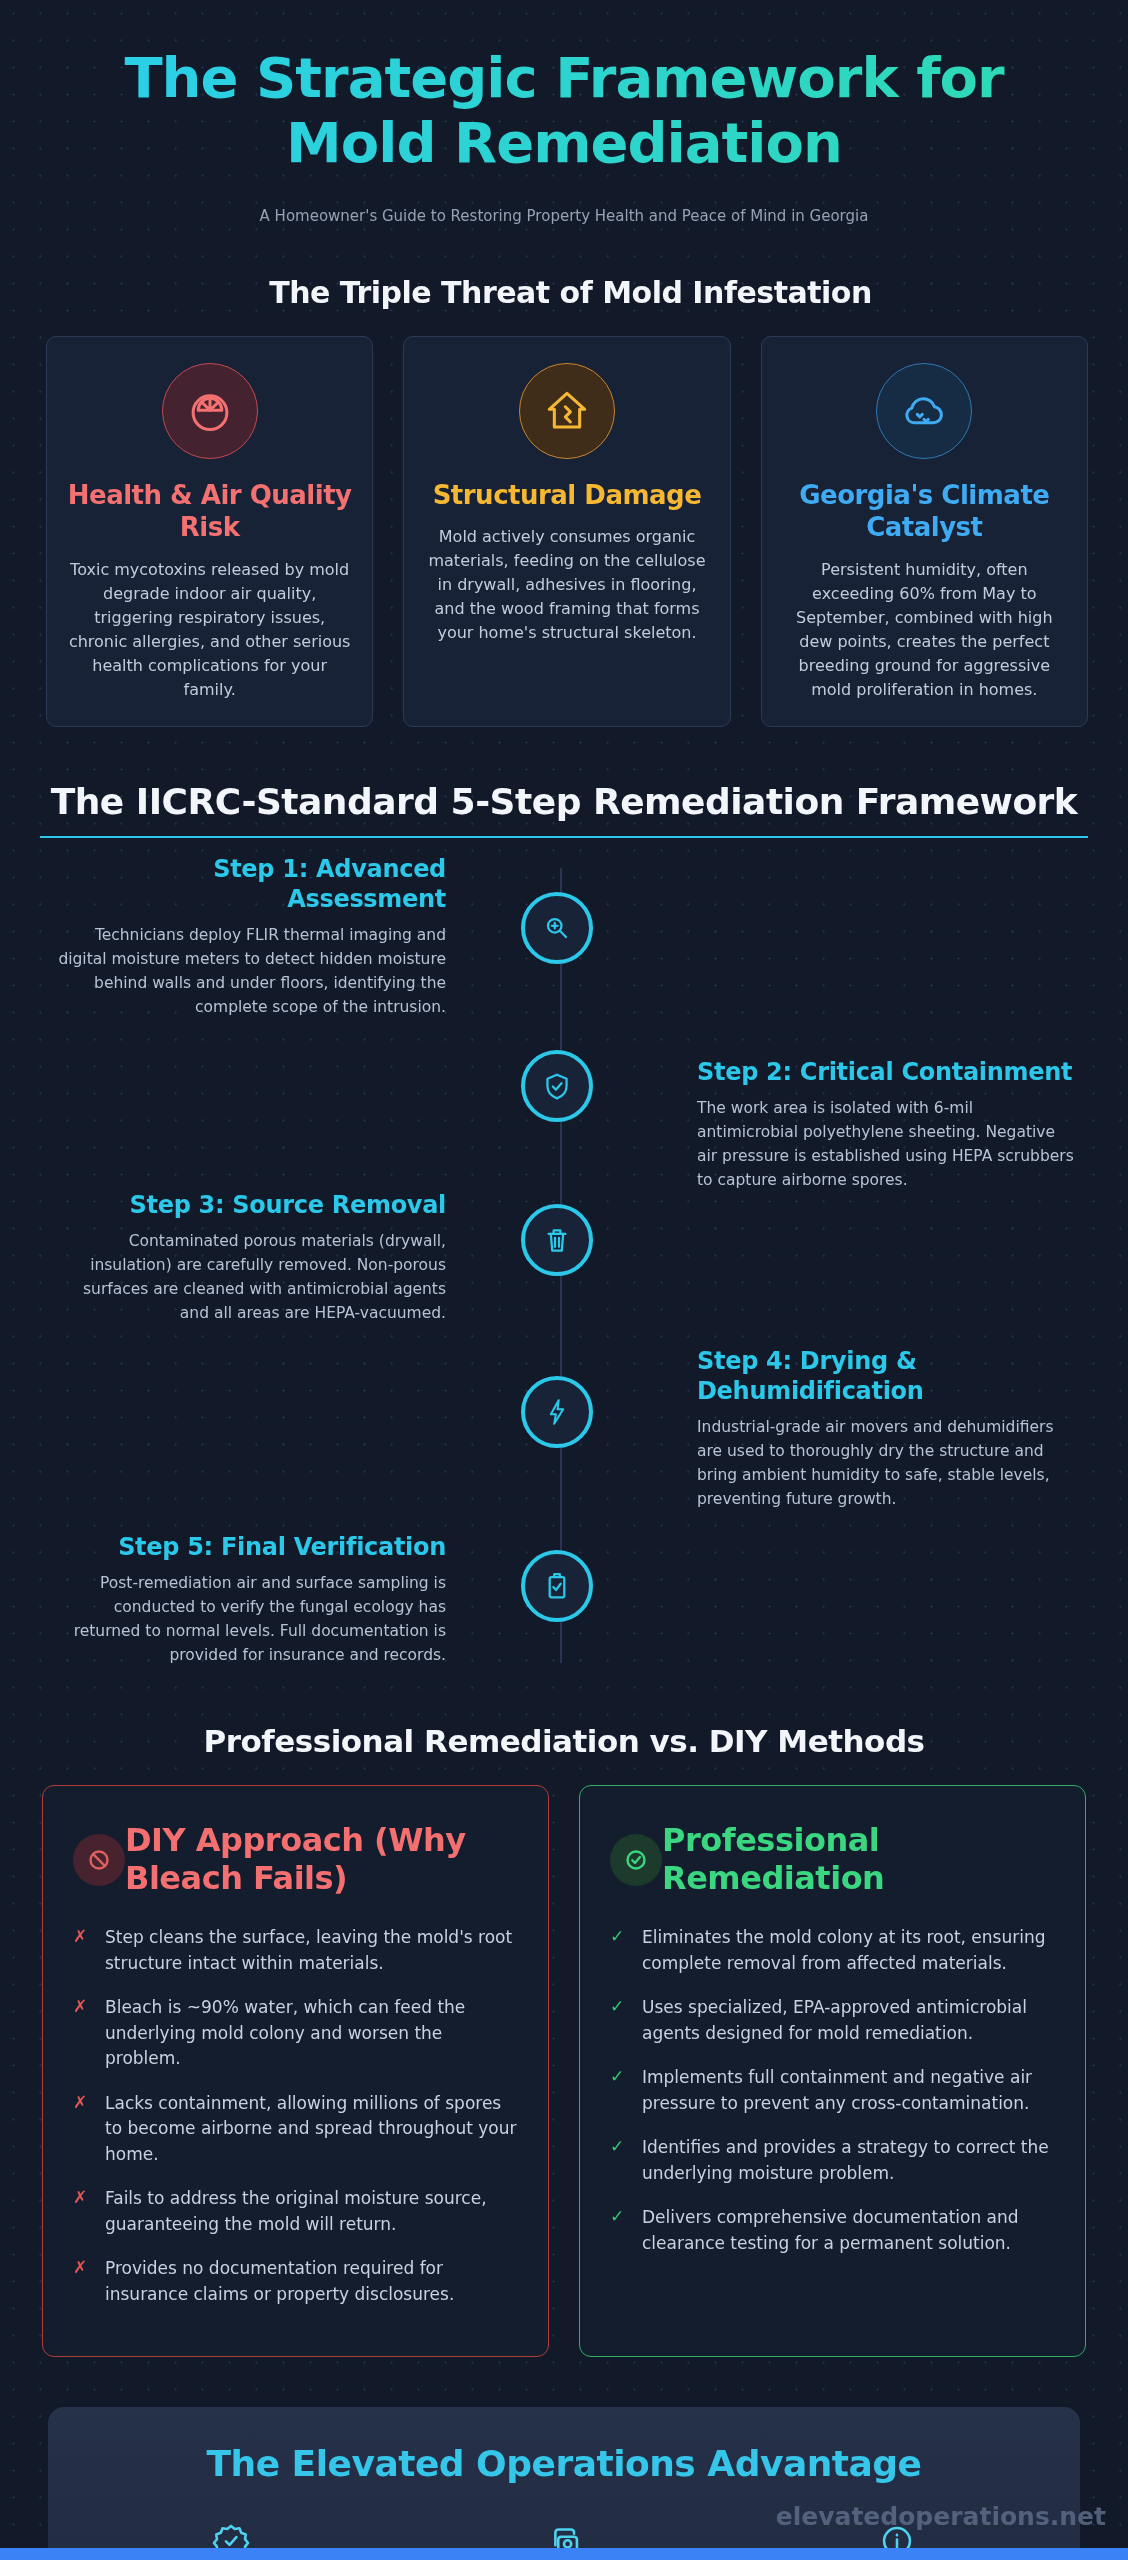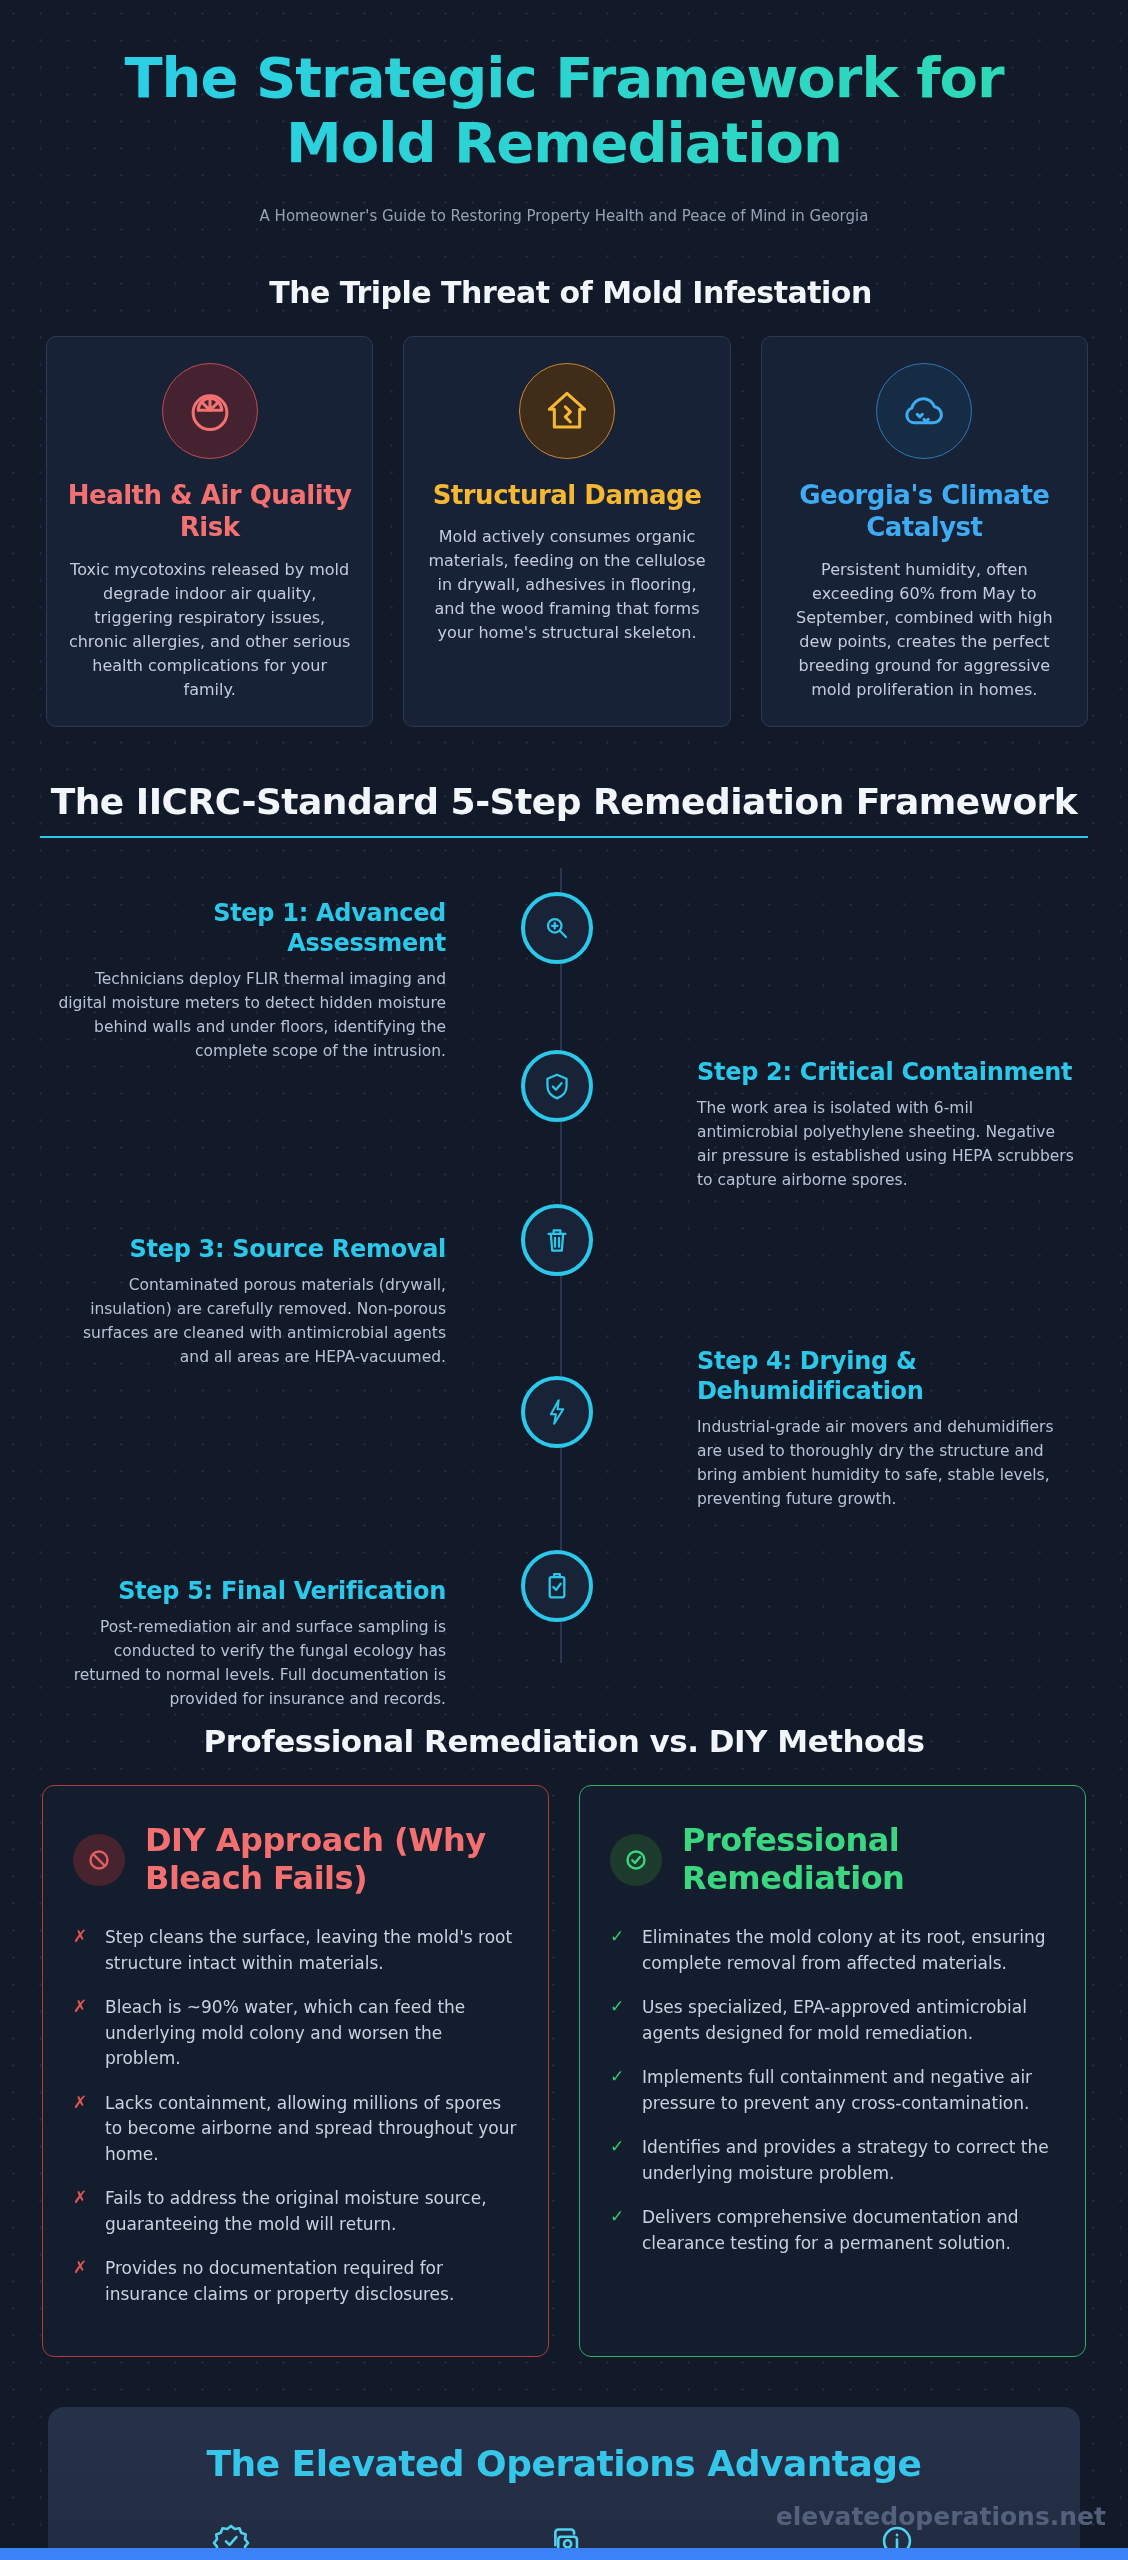--- a/index.html
+++ b/index.html
@@ -41,31 +41,31 @@
   .framework-divider { height:2px; background:#2cc8ea; margin:14px 40px 0; }
   .timeline { position:relative; height:877px; }
   .tl-line { position:absolute; left:560px; top:30px; height:795px; width:2px; background:#2a3550; }
   .tl-circle {
     position:absolute; left:521px; width:72px; height:72px; border-radius:50%;
     background:#182338; border:4px solid #2cc8ea; color:#2cc8ea;
     display:flex; align-items:center; justify-content:center;
   }
   .tl-circle svg { width:36px; height:36px; }
   .tl-text { position:absolute; }
-  .tl-text.left  { right:682px; width:392px; text-align:right;margin-top:44px; }
+  .tl-text.left  { right:682px; width:392px; text-align:right; }
   .tl-text.right { left:697px;  width:380px; text-align:left; }
   .step-title { font-size:24px; font-weight:bold; color:#2cc8ea; line-height:1.25; letter-spacing:-0.3px; }
   .step-body { margin-top:9px; font-size:15.5px; line-height:1.55; color:#b7c2d4; }
   
   .vs-heading { margin-top:8px; text-align:center; font-size:31px; font-weight:bold; color:#f2f5f9; letter-spacing:-0.5px; }
   .compare-row { display:flex; gap:30px; margin:26px 42px 0; align-items:stretch; }
   .compare-card { flex:1; border-radius:12px; padding:36px 30px 30px; background:#141d2e; }
   .card-diy { border:1.5px solid #b23c3c; }
   .card-pro { border:1.5px solid #2fae63; }
-  .compare-head { display:flex; align-items:center; gap:20px; }
+  .compare-head { display:flex; align-items:center; }
   .compare-badge { width:52px; height:52px; border-radius:50%; flex:0 0 52px; display:flex; align-items:center; justify-content:center; }
   .badge-diy { background:#47232f; color:#e06060; }
   .badge-pro { background:#1d3b2c; color:#3bd780; }
   .compare-badge svg { width:34px; height:34px; }
   .compare-title { font-size:32px; font-weight:bold; line-height:1.18; letter-spacing:-0.5px; }
   .title-diy { color:#f47070; } .title-pro { color:#3bd780; }
   .compare-list { margin-top:28px; list-style:none; }
   .compare-list li { display:flex; gap:14px; margin-bottom:19px; }
   .li-mark { flex:0 0 18px; font-size:17px; font-style:italic; font-weight:bold; padding-top:1px; }
   .mark-x { color:#e25555; } .mark-check { color:#34c873; }

